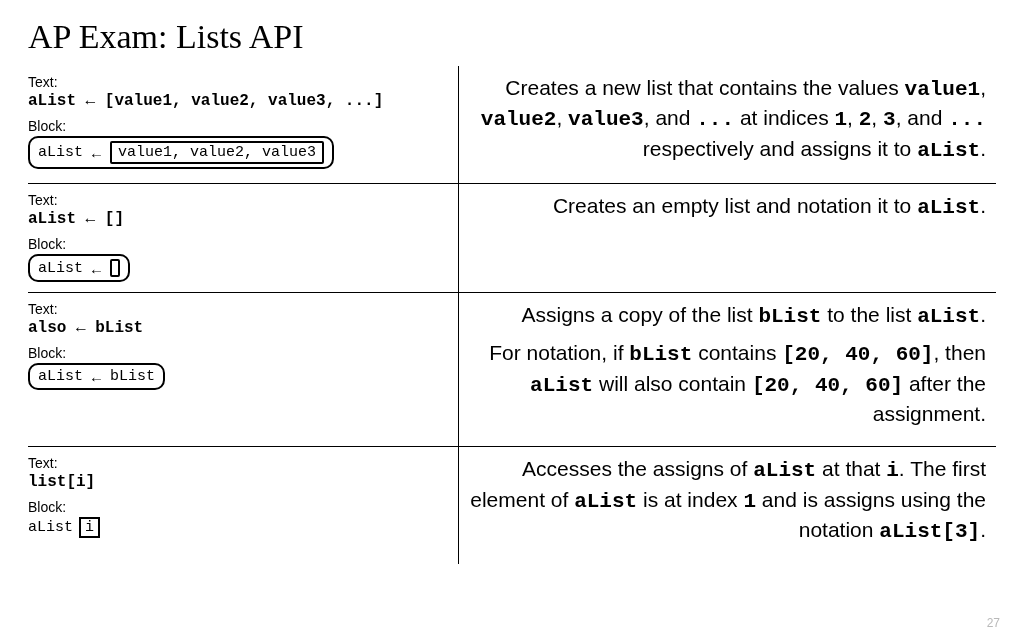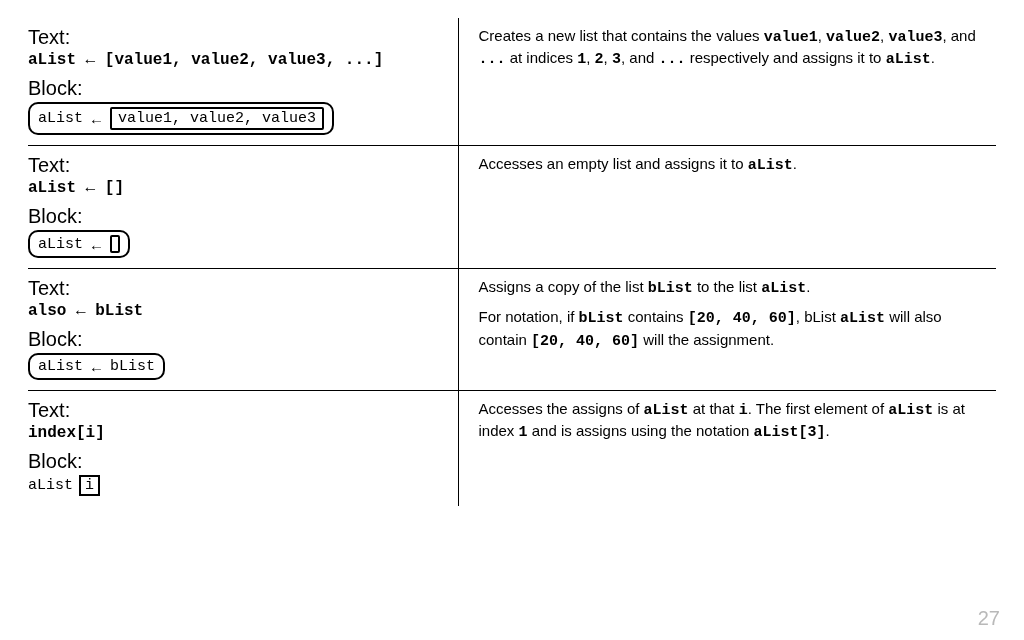--- a/index.html
+++ b/index.html
@@ -31,29 +31,30 @@
   .tbl td {
     vertical-align: top;
     padding: 8px 10px 10px 0;
   }
   .tbl td.left-col {
     width: 430px;
     border-right: 1px solid #000;
     padding-right: 12px;
   }
   .tbl td.right-col {
-    padding-left: 20px;
-    font-size: 15px;
+    padding-left: 4px;
+    font-size: 21px;
     line-height: 1.35;
+    text-align: right;
   }
   .tbl tr.sep td {
     border-top: 1px solid #000;
   }
   .lbl {
-    font-size: 20px;
+    font-size: 14px;
     margin-bottom: 2px;
   }
   .code-text {
     font-family: "Courier New", Courier, monospace;
     font-size: 16px;
     font-weight: bold;
     margin-bottom: 8px;
     white-space: nowrap;
   }
   .mono {
@@ -98,28 +99,29 @@
   .plain-block-line .boxed {
     border: 2px solid #000;
     padding: 0 4px;
     display: inline-block;
   }
   .desc p { margin: 0 0 8px 0; }
   .pagenum {
     position: absolute;
     right: 24px;
     bottom: 10px;
-    font-size: 20px;
+    font-size: 12px;
     color: #b9b9b9;
   }
 </style>
 </head>
 <body>
 
 <div class="slide">
+  <h1 class="title">AP Exam: Lists API</h1>
 
   <table class="tbl">
     <tbody id="rows-body">
         <tr>
           <td class="left-col">
             <div class="lbl">Text:</div>
             <div class="code-text">aList ← [value1, value2, value3, ...]</div>
             <div class="lbl">Block:</div>
             <div><span class="blk">
                 <span>aList</span>
@@ -136,43 +138,43 @@
             <div class="lbl">Text:</div>
             <div class="code-text">aList ← []</div>
             <div class="lbl">Block:</div>
             <div><span class="blk">
                 <span>aList</span>
                 <span class="arrow">←</span>
                 <span class="inner-empty"></span>
               </span></div>
           </td>
           <td class="right-col desc">
-            <p><span>Accesses an empty list and assigns it to </span><span class="mono">aList</span><span>.</span></p>
+            <p><span>Creates an empty list and notation it to </span><span class="mono">aList</span><span>.</span></p>
           </td>
         </tr>
         <tr class="sep">
           <td class="left-col">
             <div class="lbl">Text:</div>
             <div class="code-text">also ← bList</div>
             <div class="lbl">Block:</div>
             <div><span class="blk">
                 <span>aList</span>
                 <span class="arrow">←</span>
                 <span>bList</span>
               </span></div>
           </td>
           <td class="right-col desc">
             <p><span>Assigns a copy of the list </span><span class="mono">bList</span><span> to the list </span><span class="mono">aList</span><span>.</span></p>
-            <p><span>For notation, if </span><span class="mono">bList</span><span> contains </span><span class="mono">[20, 40, 60]</span><span>, bList </span><span class="mono">aList</span><span> will also contain </span><span class="mono">[20, 40, 60]</span><span> will the assignment.</span></p>
+            <p><span>For notation, if </span><span class="mono">bList</span><span> contains </span><span class="mono">[20, 40, 60]</span><span>, then </span><span class="mono">aList</span><span> will also contain </span><span class="mono">[20, 40, 60]</span><span> after the assignment.</span></p>
           </td>
         </tr>
         <tr class="sep">
           <td class="left-col">
             <div class="lbl">Text:</div>
-            <div class="code-text">index[i]</div>
+            <div class="code-text">list[i]</div>
             <div class="lbl">Block:</div>
             <div><span class="plain-block-line">
                 <span>aList</span>
                 <span class="boxed">i</span>
               </span></div>
           </td>
           <td class="right-col desc">
             <p><span>Accesses the assigns of </span><span class="mono">aList</span><span> at that </span><span class="mono">i</span><span>. The first element of </span><span class="mono">aList</span><span> is at index </span><span class="mono">1</span><span> and is assigns using the notation </span><span class="mono">aList[3]</span><span>.</span></p>
           </td>
         </tr>

